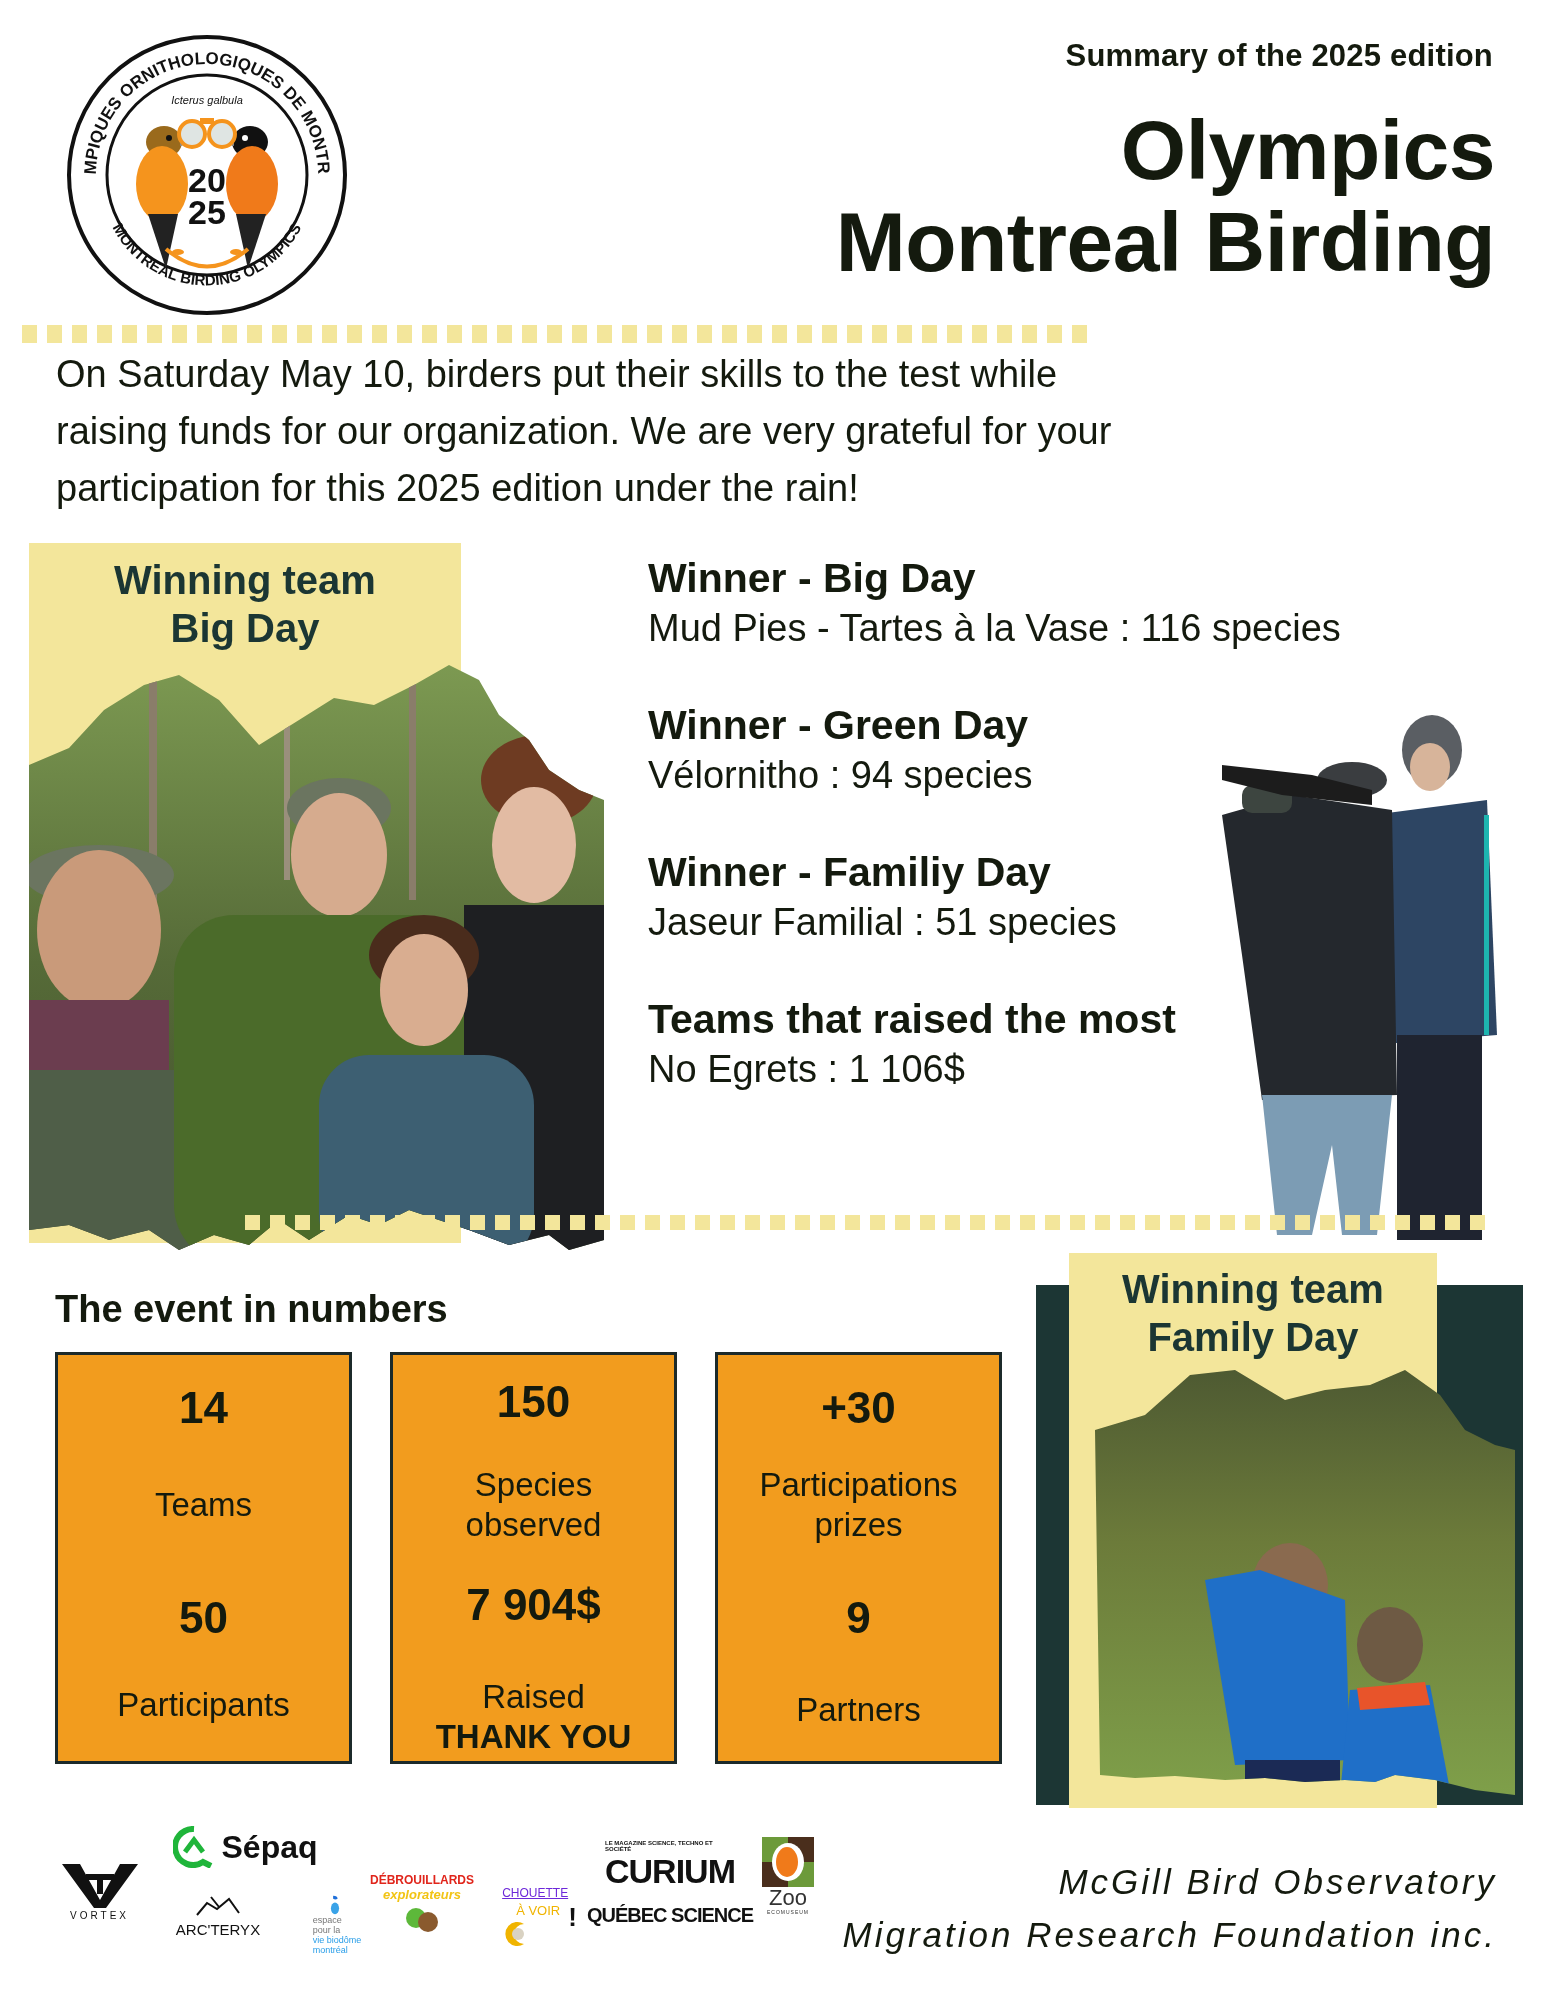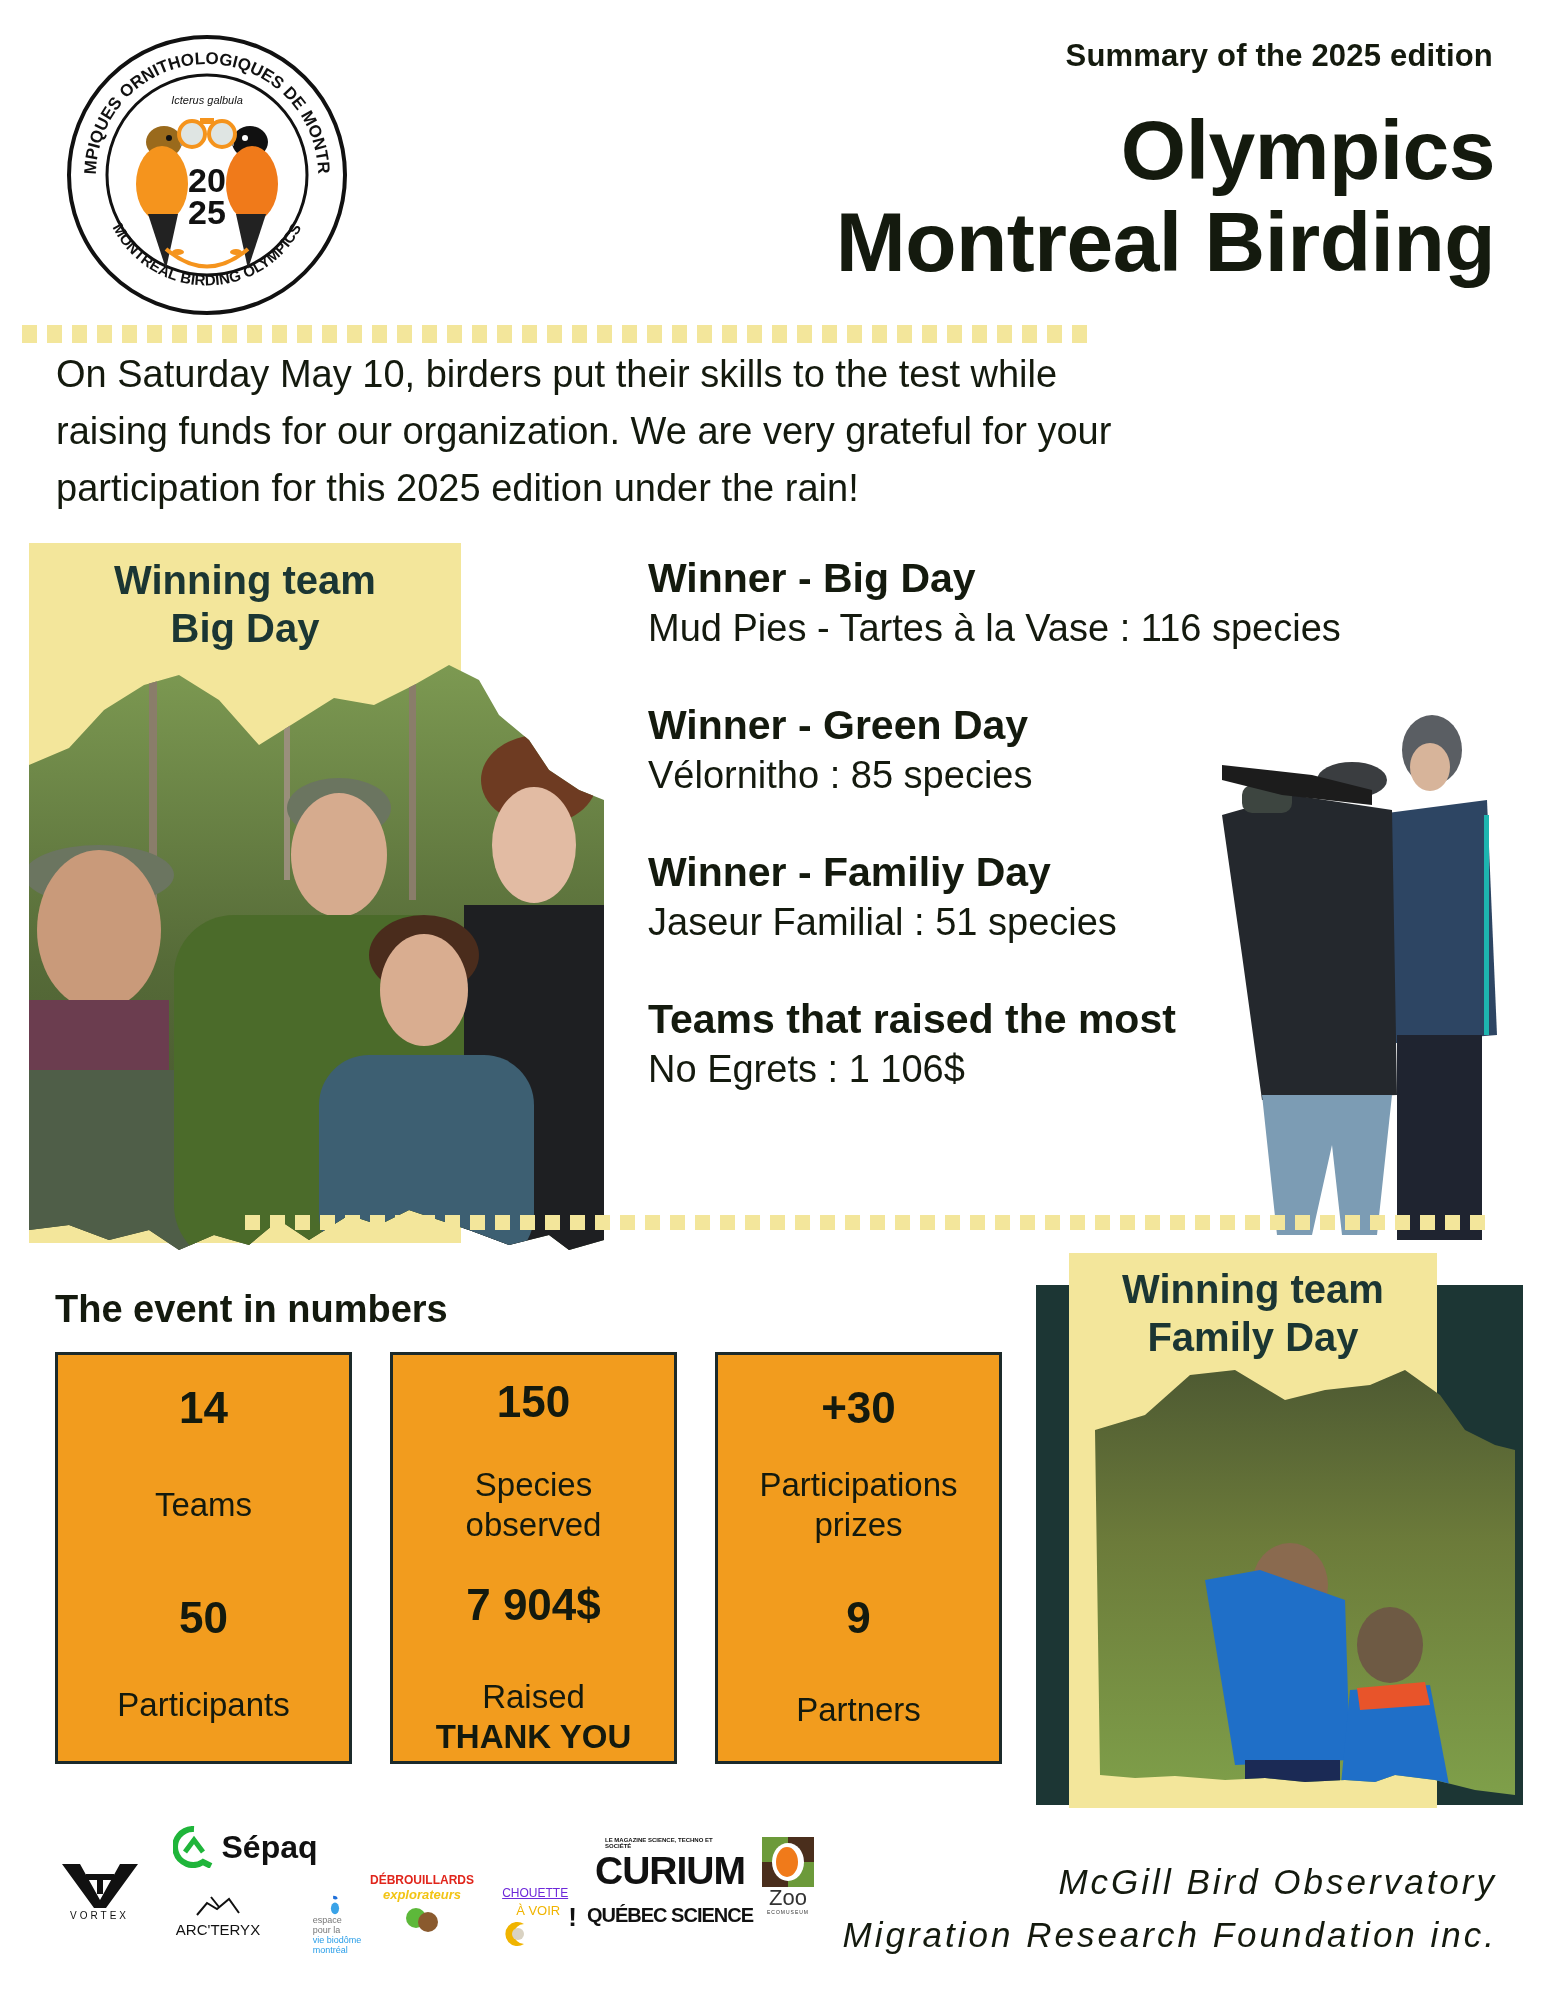--- a/index.html
+++ b/index.html
@@ -155,21 +155,21 @@
   </svg>
 </div>
 
 <div class="abs winners">
   <div class="win-block">
     <div class="win-head">Winner - Big Day</div>
     <div class="win-val">Mud Pies - Tartes à la Vase : 116 species</div>
   </div>
   <div class="win-block">
     <div class="win-head">Winner - Green Day</div>
-    <div class="win-val">Vélornitho : 85 species</div>
+    <div class="win-val">Vélornitho : 94 species</div>
   </div>
   <div class="win-block">
     <div class="win-head">Winner - Familiy Day</div>
     <div class="win-val">Jaseur Familial : 51 species</div>
   </div>
   <div class="win-block">
     <div class="win-head">Teams that raised the most</div>
     <div class="win-val">No Egrets : 1 106$</div>
   </div>
 </div>
@@ -312,21 +312,21 @@
     <svg width="28" height="28" viewBox="0 0 28 28">
       <path d="M 22 4 A 12 12 0 1 0 22 24 A 9 9 0 1 1 22 4 Z" fill="#f0b400"></path>
       <circle cx="16" cy="14" r="6" fill="#d9d2c2"></circle>
     </svg>
   </div>
   <div style="font-size:26px; font-weight:bold; color:#111;">!</div>
 </div>
 
 <div class="partner" style="left:605px; top:1840px; width:130px; height:50px; flex-direction:column;">
   <div style="font-size:6px; font-weight:bold; color:#111;">LE MAGAZINE SCIENCE, TECHNO ET SOCIÉTÉ</div>
-  <div style="font-size:39px; font-weight:bold; color:#111; letter-spacing:-1px;">CURIUM</div>
+  <div style="font-size:34px; font-weight:bold; color:#111; letter-spacing:-1px;">CURIUM</div>
 </div>
 
 <div class="partner" style="left:605px; top:1900px; width:130px; height:30px;">
   <div style="font-size:20px; font-weight:bold; color:#111; letter-spacing:-1px; white-space:nowrap;">QUÉBEC SCIENCE</div>
 </div>
 
 <div class="partner" style="left:758px; top:1833px; width:60px; height:85px; flex-direction:column;">
   <svg width="52" height="50" viewBox="0 0 52 50">
     <rect x="0" y="0" width="26" height="25" fill="#6c9a3a"></rect>
     <rect x="26" y="0" width="26" height="25" fill="#4a2e1c"></rect>

